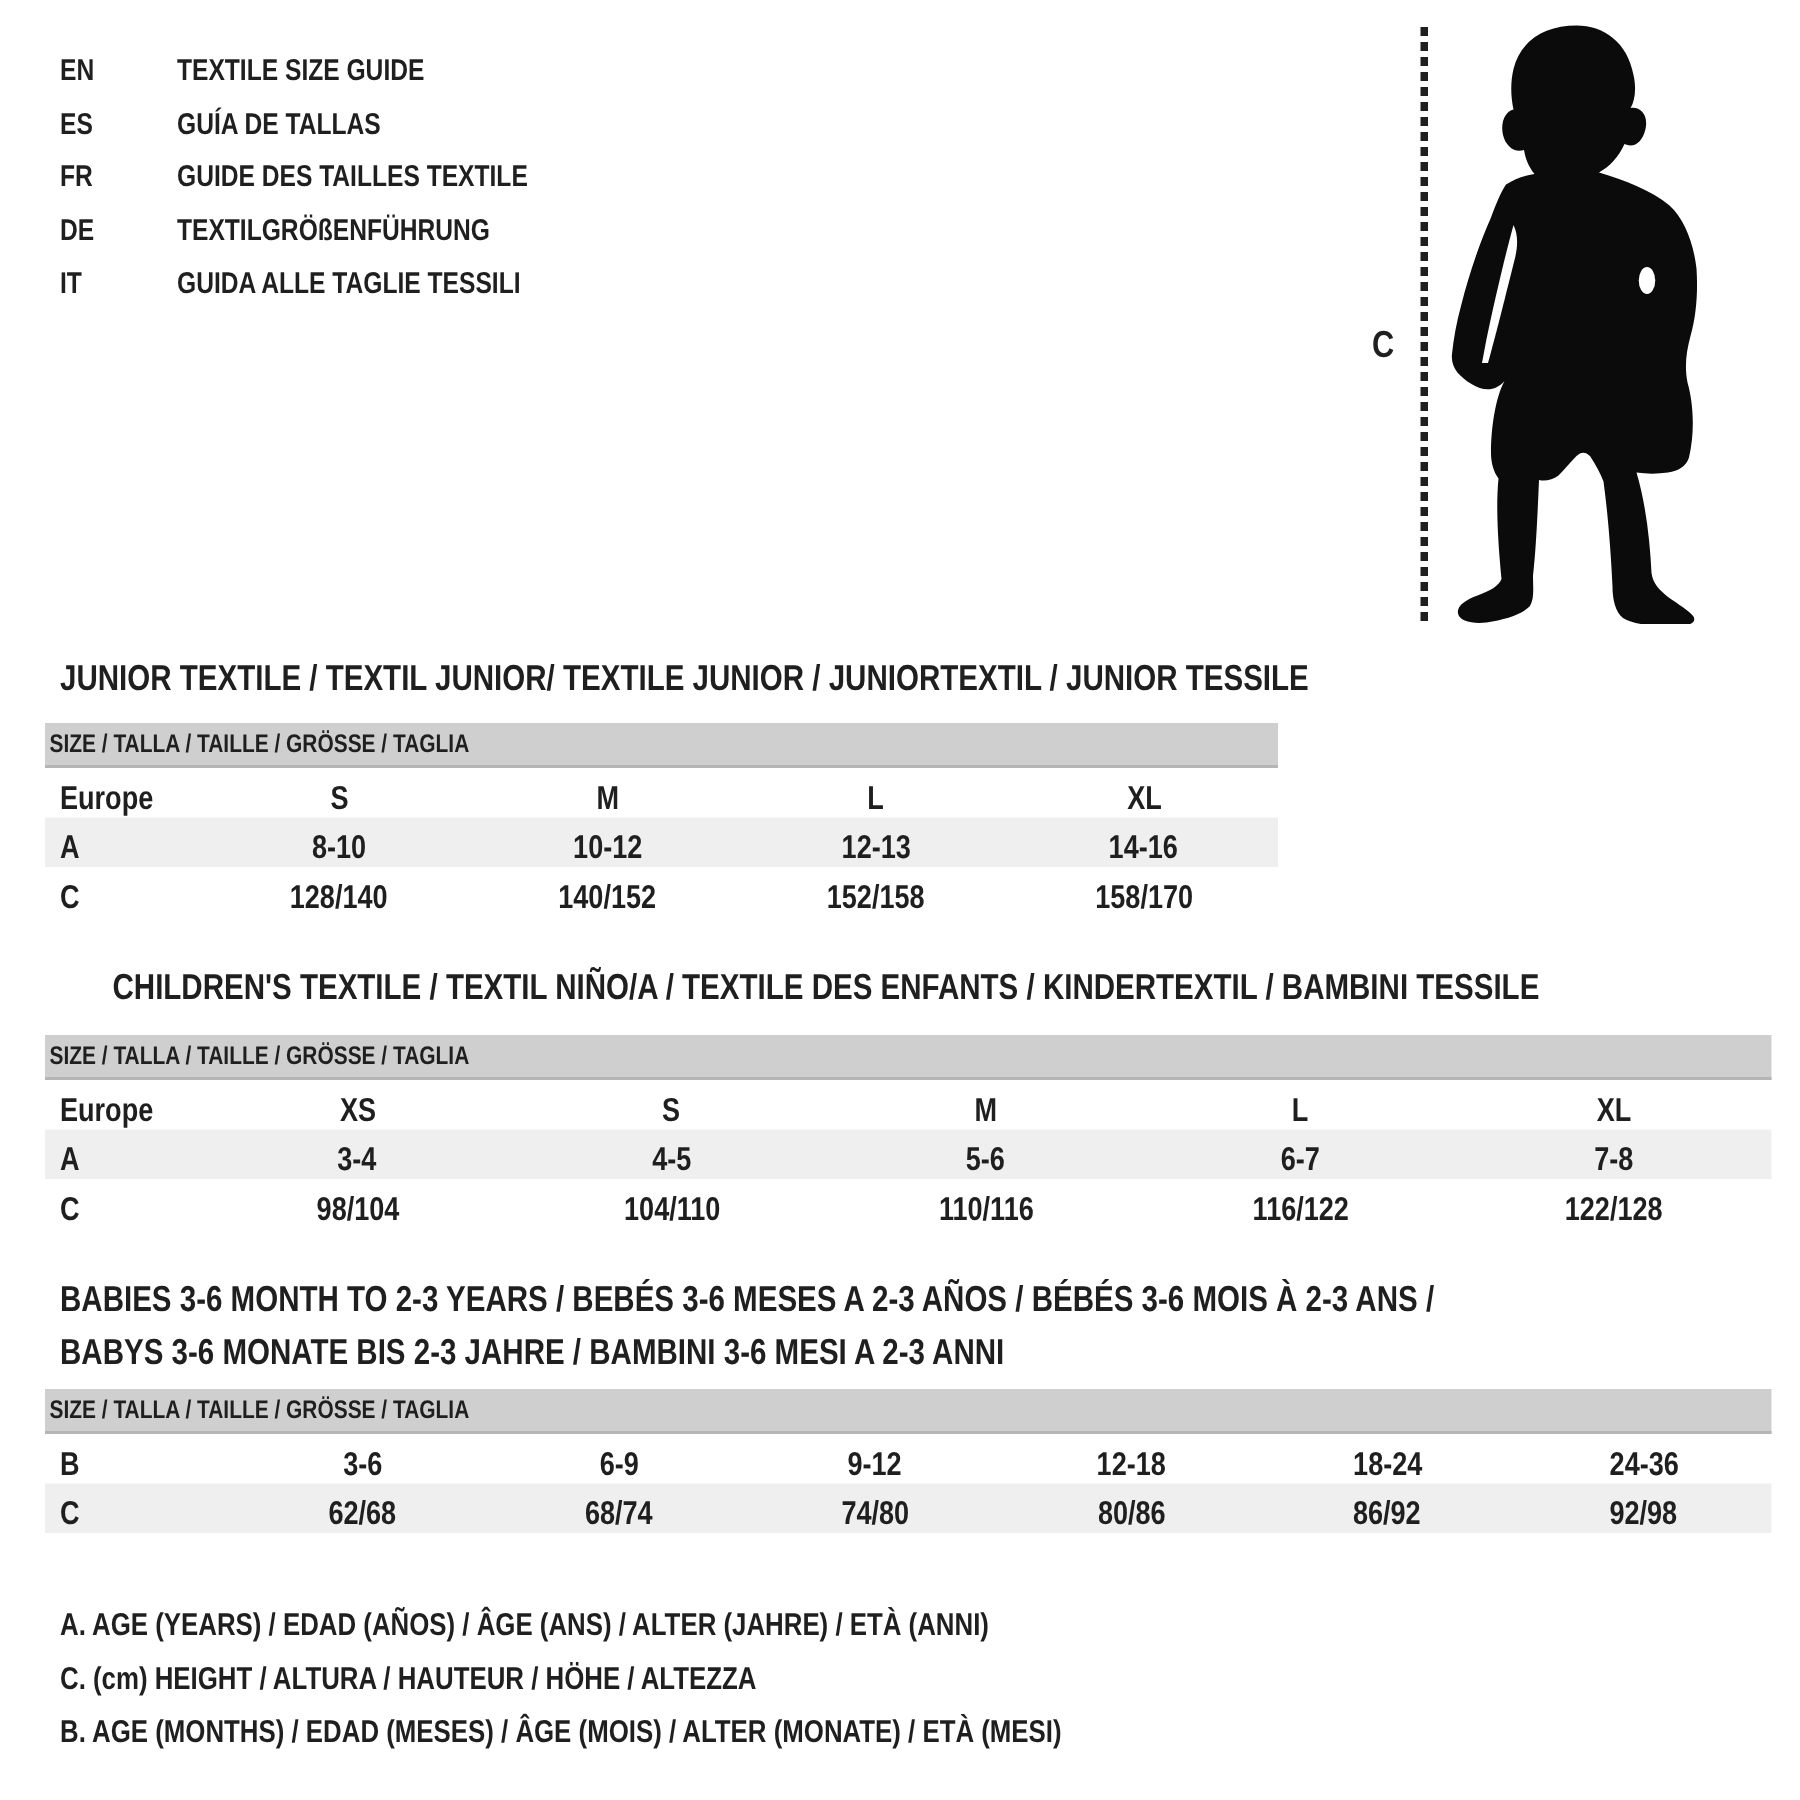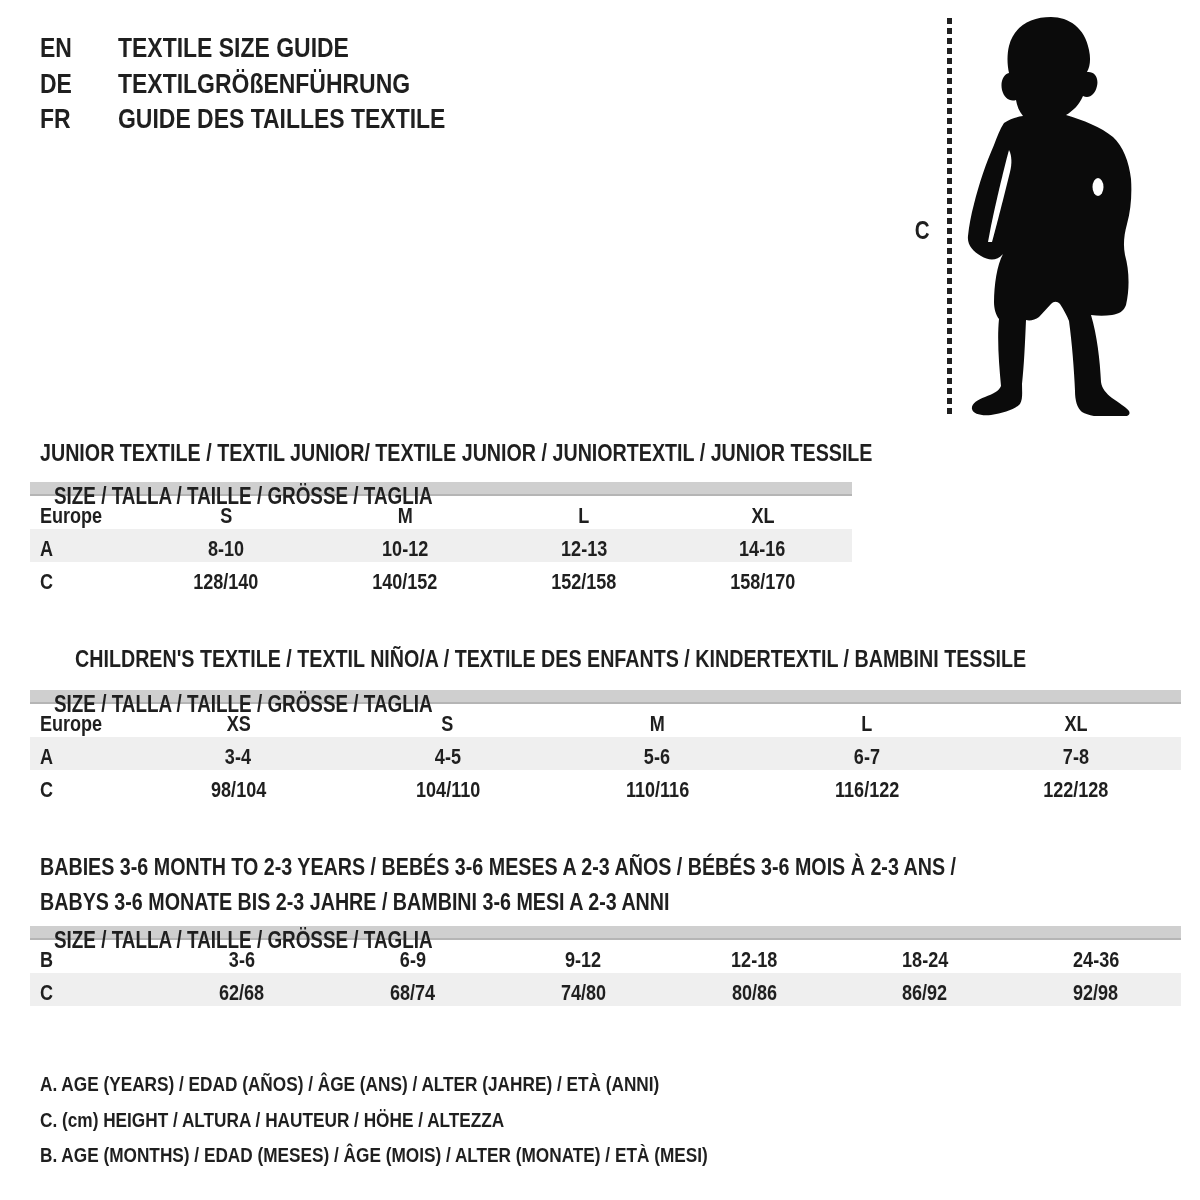--- a/index.html
+++ b/index.html
@@ -18,40 +18,40 @@
     font-family:"Liberation Sans","DejaVu Sans",sans-serif;
     font-weight:bold;
     color:var(--text);
     overflow:hidden;
   }
   
   .cx{display:inline-block;transform:scaleX(0.82);transform-origin:0 50%;white-space:nowrap;}
   .cxc{display:inline-block;transform:scaleX(0.82);transform-origin:50% 50%;white-space:nowrap;}
 
   
-  .langs{position:absolute;left:40px;top:30px;line-height:35.5px;font-size:28px;}
+  .langs{position:absolute;left:40px;top:30px;line-height:35.5px;font-size:20px;}
   .lang-row{white-space:nowrap;}
   .lang-code{display:inline-block;width:78px;vertical-align:top;}
 
   
   .dash-line{
     position:absolute;left:947px;top:18px;width:5px;height:396px;
     background:repeating-linear-gradient(to bottom,var(--text) 0 6px,transparent 6px 10px);
   }
   .c-label{position:absolute;left:902px;top:216px;width:40px;text-align:center;font-size:25px;}
   .toddler{position:absolute;left:963px;top:14px;}
 
   
   .section-title{position:absolute;left:40px;font-size:24px;line-height:35px;white-space:nowrap;}
   .size-table{position:absolute;left:30px;}
   .st-header{
-    height:14px;line-height:28px;
+    height:30px;line-height:28px;
     background:var(--header-bar);
     border-bottom:2px solid var(--header-bar-edge);
-    padding-left:24px;font-size:23px;
+    padding-left:3px;font-size:17px;
   }
   .st-row{display:flex;height:33px;align-items:flex-end;font-size:22px;}
   .st-row.alt{background:var(--row-alt);}
   .st-cell{flex:1;text-align:center;}
   .st-cell.label{flex:none;text-align:left;padding-left:10px;}
   .t-junior .st-cell.label{width:13%;}
   .t-children .st-cell.label{width:9%;}
   .t-babies .st-cell.label{width:11%;}
 
   
@@ -60,24 +60,30 @@
 </head>
 <body>
 
 <div class="page">
 
   <div class="langs">
     <div class="lang-row">
       <span class="lang-code"><span class="cx">EN</span></span><span class="cx">TEXTILE SIZE GUIDE</span>
     </div>
     <div class="lang-row">
+      <span class="lang-code"><span class="cx">ES</span></span><span class="cx">GUÍA DE TALLAS</span>
+    </div>
+    <div class="lang-row">
+      <span class="lang-code"><span class="cx">FR</span></span><span class="cx">GUIDE DES TAILLES TEXTILE</span>
+    </div>
+    <div class="lang-row">
       <span class="lang-code"><span class="cx">DE</span></span><span class="cx">TEXTILGRÖßENFÜHRUNG</span>
     </div>
     <div class="lang-row">
-      <span class="lang-code"><span class="cx">FR</span></span><span class="cx">GUIDE DES TAILLES TEXTILE</span>
+      <span class="lang-code"><span class="cx">IT</span></span><span class="cx">GUIDA ALLE TAGLIE TESSILI</span>
     </div>
   </div>
 
   <div class="dash-line"></div>
   <div class="c-label"><span class="cxc">C</span></div>
   <svg class="toddler" width="172" height="402" viewBox="0 0 172 402" aria-hidden="true">
     <path fill="#0b0b0b" d="
       M 88 3
       C 106 3 122 14 126 36
       C 128 45 127 53 124 58

